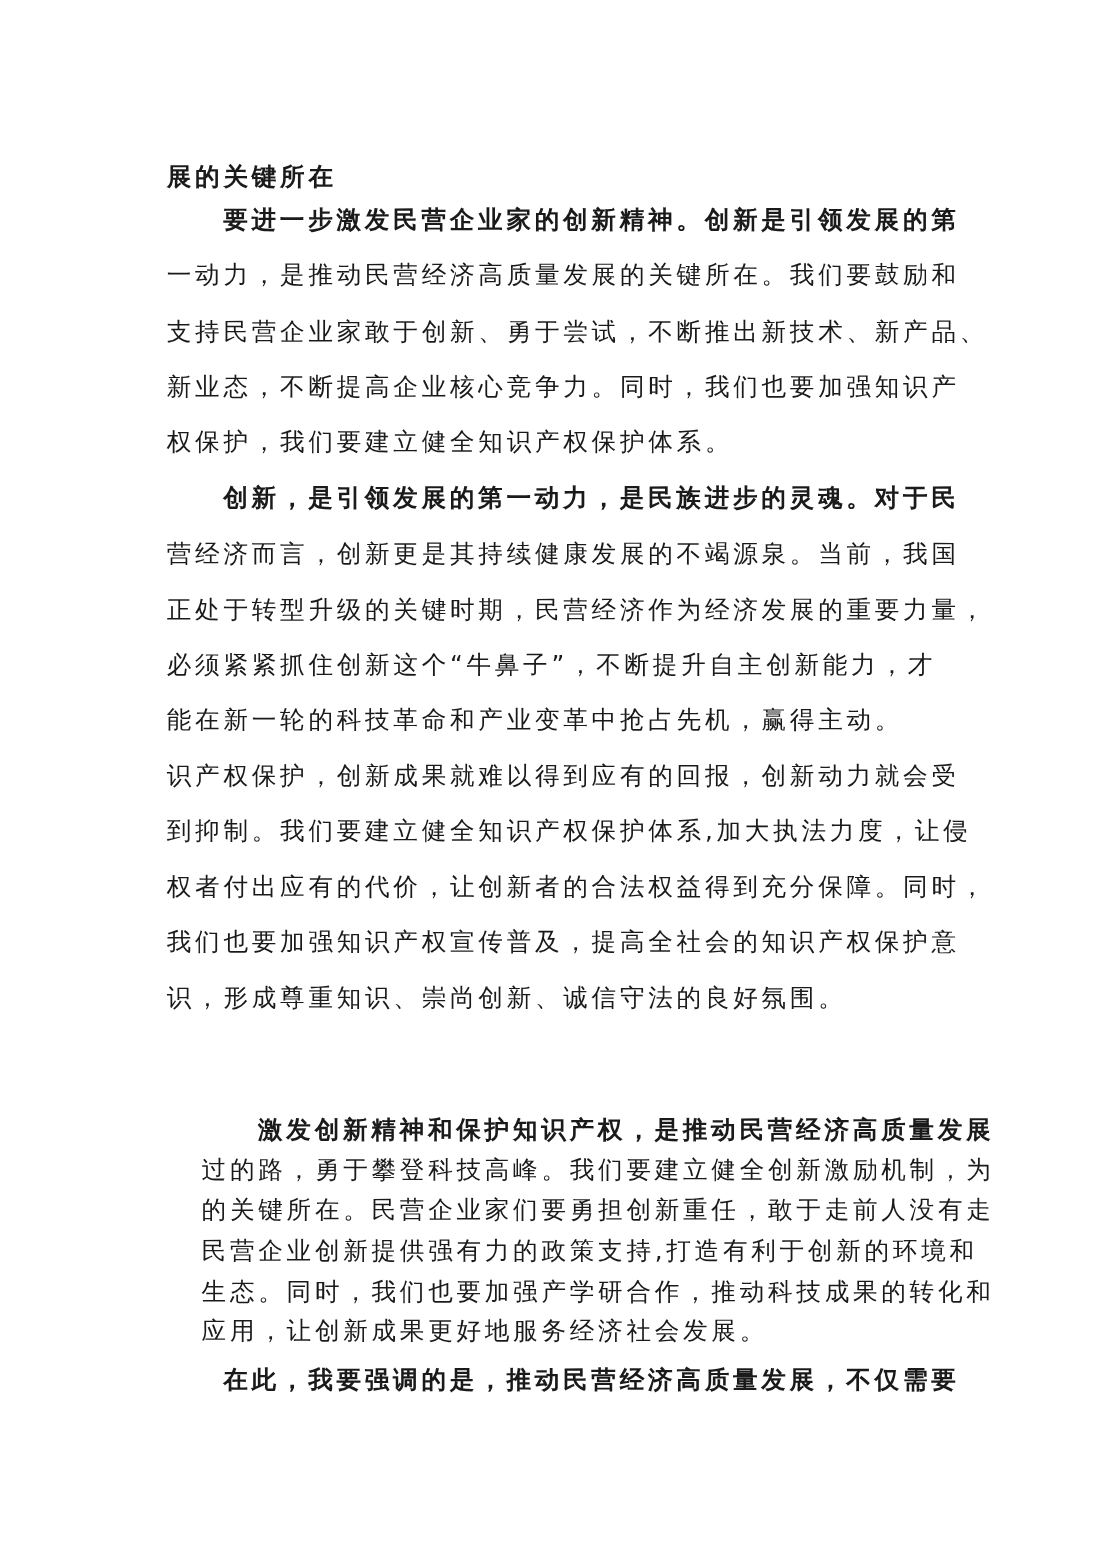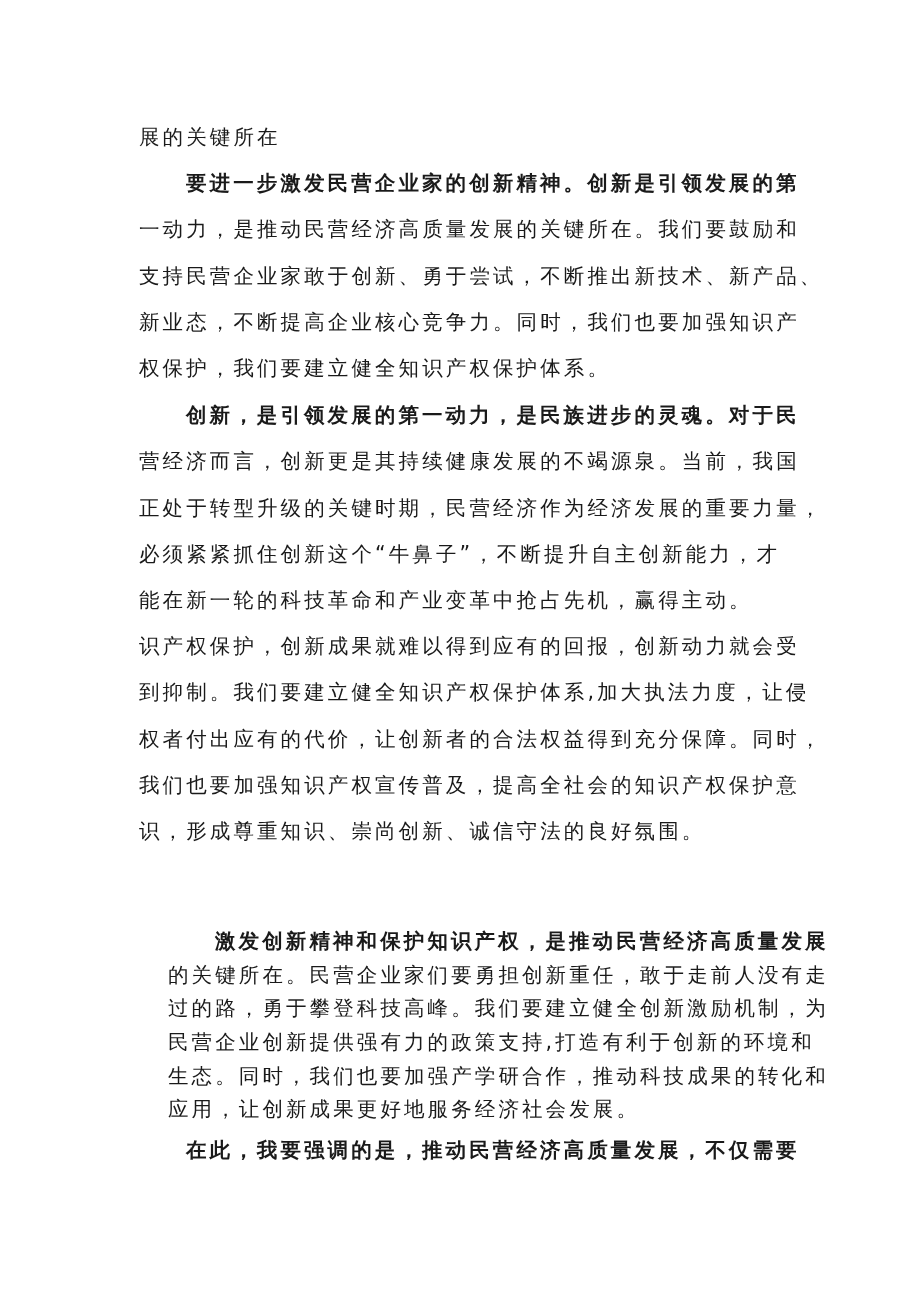--- a/index.html
+++ b/index.html
@@ -14,21 +14,21 @@
       height: 46.3px; line-height: 30px;
     }
     .indent { padding-left: 47px; font-weight: bold; }
     .tight .line { height: 33.7px; line-height: 30px; }
   </style>
 </head>
 <body>
 
 <div class="page">
 
-  <div style="position:absolute; top:0;">
+  <div style="position:absolute; top:10px;font-weight:bold;">
     <div class="line">展的关键所在</div>
   </div>
 
   <div style="position:absolute; top:46px;">
     <div class="line indent">要进一步激发民营企业家的创新精神。创新是引领发展的第</div>
     <div class="line">一动力，是推动民营经济高质量发展的关键所在。我们要鼓励和</div>
     <div class="line">支持民营企业家敢于创新、勇于尝试，不断推出新技术、新产品、</div>
     <div class="line">新业态，不断提高企业核心竞争力。同时，我们也要加强知识产</div>
     <div class="line">权保护，我们要建立健全知识产权保护体系。</div>
   </div>
@@ -44,22 +44,22 @@
   <div style="position:absolute; top:509px;">
     <div class="line">识产权保护，创新成果就难以得到应有的回报，创新动力就会受</div>
     <div class="line">到抑制。我们要建立健全知识产权保护体系,加大执法力度，让侵</div>
     <div class="line">权者付出应有的代价，让创新者的合法权益得到充分保障。同时，</div>
     <div class="line">我们也要加强知识产权宣传普及，提高全社会的知识产权保护意</div>
     <div class="line">识，形成尊重知识、崇尚创新、诚信守法的良好氛围。</div>
   </div>
 
   <div class="tight" style="position:absolute; top:804px;margin-left:29px;">
     <div class="line indent">激发创新精神和保护知识产权，是推动民营经济高质量发展</div>
+    <div class="line">过的路，勇于攀登科技高峰。我们要建立健全创新激励机制，为</div>
     <div class="line">的关键所在。民营企业家们要勇担创新重任，敢于走前人没有走</div>
-    <div class="line">过的路，勇于攀登科技高峰。我们要建立健全创新激励机制，为</div>
     <div class="line">民营企业创新提供强有力的政策支持,打造有利于创新的环境和</div>
     <div class="line">生态。同时，我们也要加强产学研合作，推动科技成果的转化和</div>
     <div class="line">应用，让创新成果更好地服务经济社会发展。</div>
   </div>
 
   <div style="position:absolute; top:1013px;">
     <div class="line indent">在此，我要强调的是，推动民营经济高质量发展，不仅需要</div>
   </div>
 
 </div>

